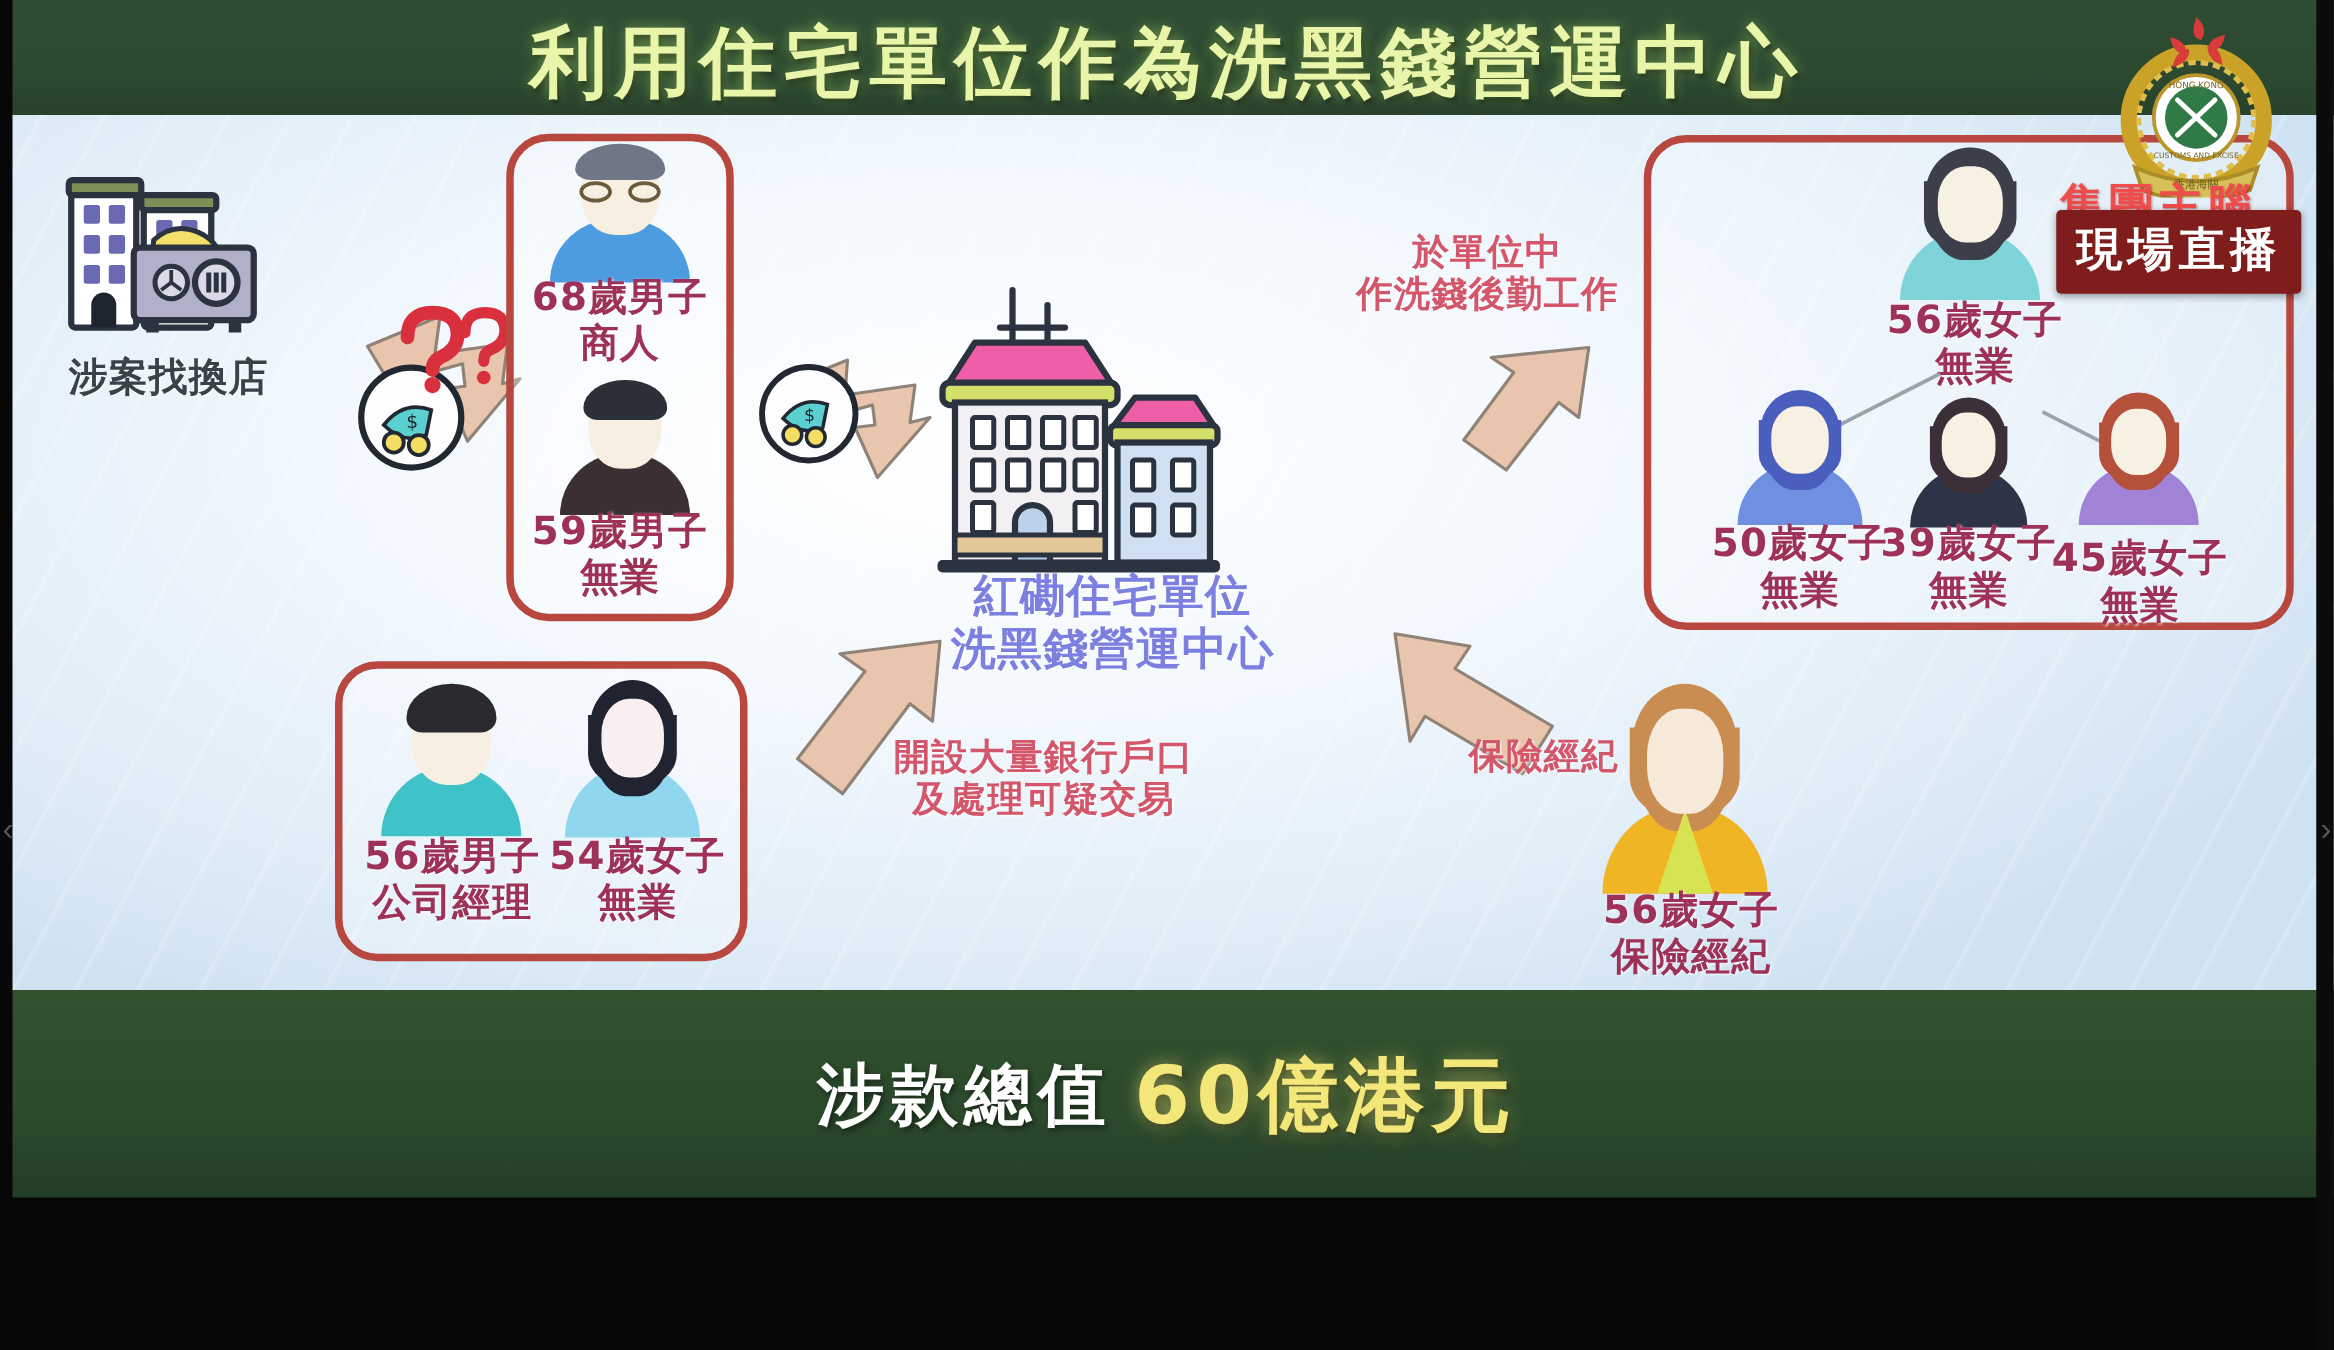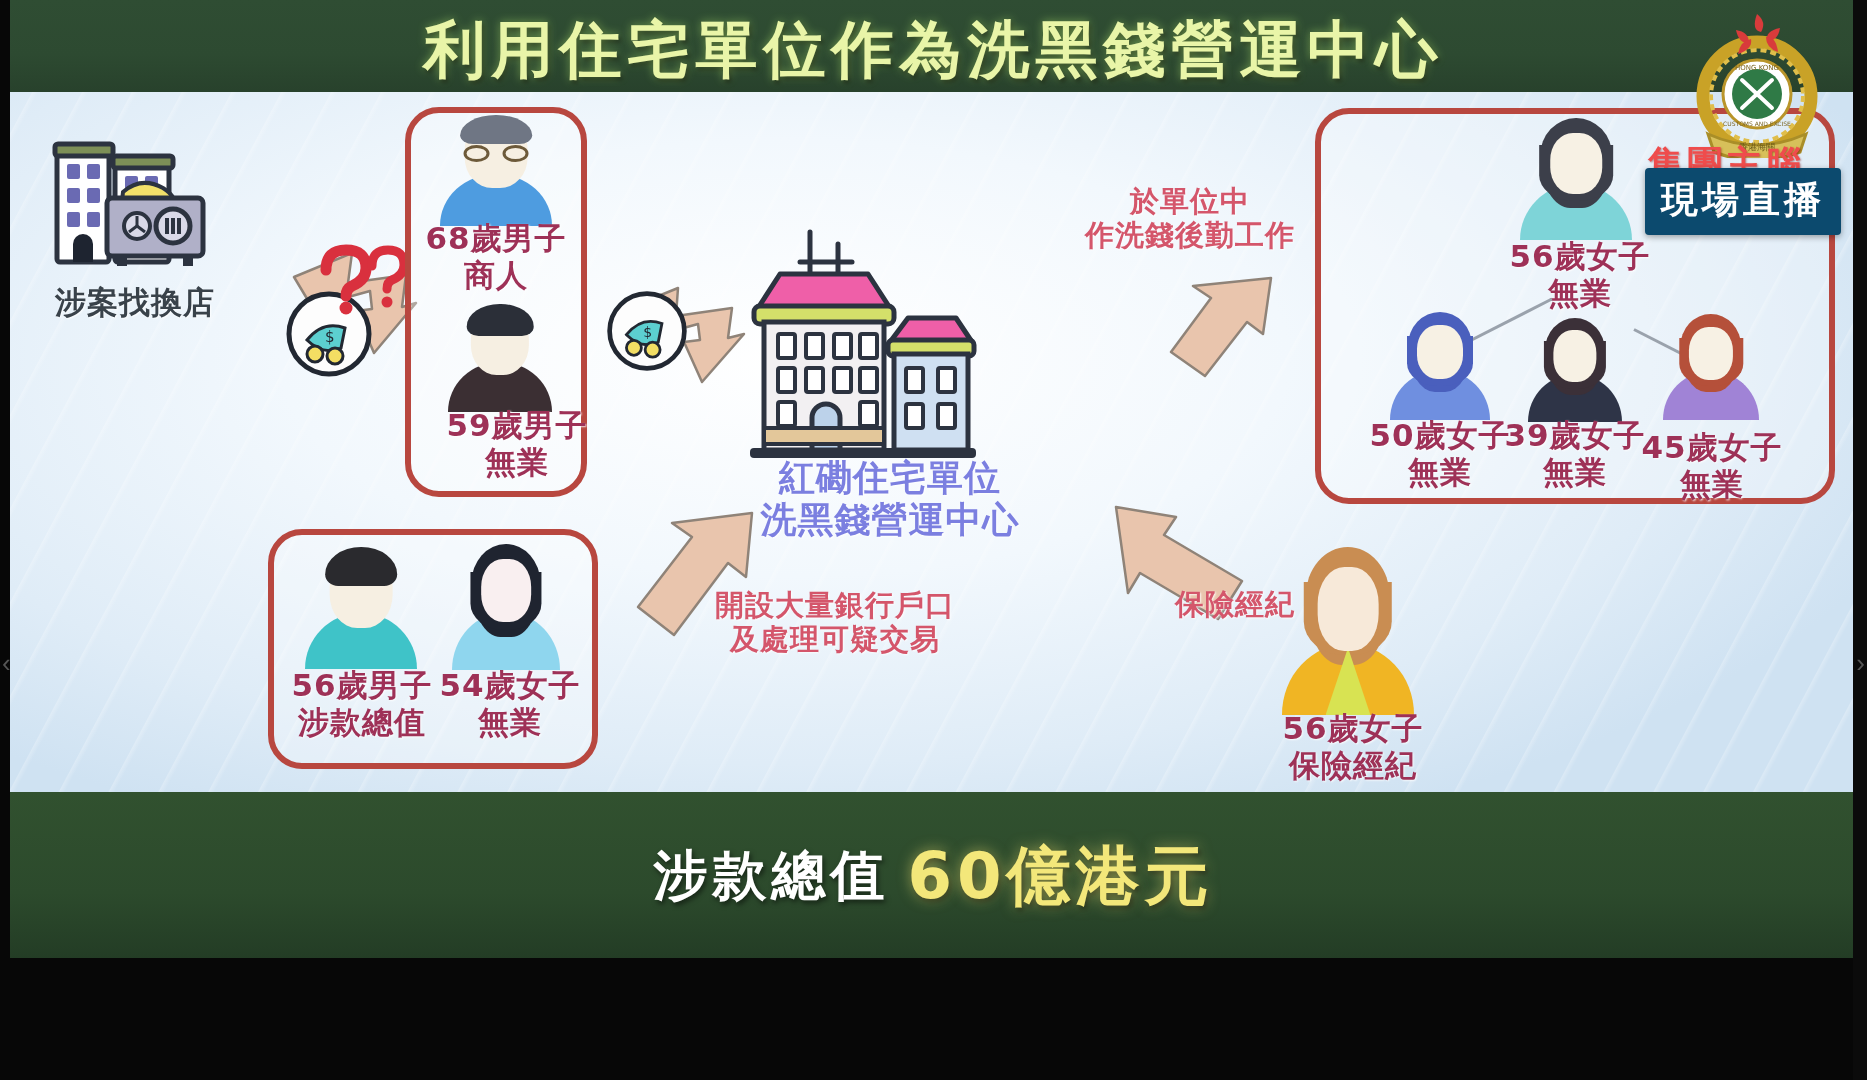--- a/index.html
+++ b/index.html
@@ -122,21 +122,21 @@
   .bldgs { position:absolute; }
 
   
   #logo { position:absolute; }
   #mastermind-label {
     position:absolute; color:#ef4c4c; font-weight:700; font-size:36px;
     letter-spacing:3px; font-family:"DejaVu Sans","Liberation Sans",sans-serif;
     text-shadow: 1px 1px 2px rgba(120,0,0,.45);
   }
   #live-badge {
-    position:absolute; background:#0c4a6e; color:#fff;
+    position:absolute; background:#7f1d1d; color:#fff;
     font-weight:700; font-size:37px; letter-spacing:4px;
     padding:7px 16px 10px 16px; border-radius:4px;
     font-family:"DejaVu Sans","Liberation Sans",sans-serif;
     box-shadow: 0 2px 6px rgba(0,0,0,.35);
   }
 
   
   .bezel-chev{ position:absolute; color:#555; font-size:26px; }
 </style>
 </head>
@@ -227,21 +227,21 @@
           </div>
       </div>
       <div class="cap person" style="left:405px; top:128px; width:182px;">68歲男子
 商人</div>
 
       <div class="avatar" style="left:448px; top:212px; width:104px; height:108px;">
         <div class="av-body" style="background:#3b2f33;"></div>
         <div class="av-head"></div>
         <div class="av-hair" style="background:#2b2f38; height:30%;"></div>
       </div>
-      <div class="cap person" style="left:415px; top:315px; width:204px;">59歲男子
+      <div class="cap person" style="left:394px; top:315px; width:204px;">59歲男子
 無業</div>
 
       <div class="arrow" style="left:620px; top:190px; width:130px; height:110px;">
         <svg viewBox="0 0 130 110">
           <path d="M4 28 L58 6 L56 34 L112 26 L108 56 L124 52 L82 100 L64 60 L80 58 L78 42 L20 58 Z" fill="#e9c5ad" stroke="#8f8378" stroke-width="2.5" stroke-linejoin="round"></path>
         </svg>
       </div>
       <div class="arrow" style="left:604px; top:196px; width:86px; height:86px;">
         <svg viewBox="0 0 92 92">
           <circle cx="46" cy="46" r="40" fill="#fdfdfd" stroke="#222832" stroke-width="5"></circle>
@@ -341,21 +341,21 @@
 無業</div>
 
       <div class="redbox" style="left:268px; top:437px; width:330px; height:240px;"></div>
 
       <div class="avatar" style="left:305px; top:455px; width:112px; height:122px;">
         <div class="av-body" style="background:#3fc3c8;"></div>
         <div class="av-head"></div>
         <div class="av-hair" style="background:#2a2a2e; height:32%;"></div>
       </div>
       <div class="cap person" style="left:272px; top:575px; width:180px;">56歲男子
-涉款總值</div>
+公司經理</div>
 
       <div class="avatar" style="left:452px; top:452px; width:108px; height:126px;">
         <div class="av-body" style="background:#8fd6ee;"></div>
         <div class="av-hair long" style="background:#1f2430;"></div>
         <div class="av-face" style="background:#f9eff0;"></div>
       </div>
       <div class="cap person" style="left:420px; top:575px; width:180px;">54歲女子
 無業</div>
 
       <div class="arrow" style="left:620px; top:415px; width:140px; height:140px;">

